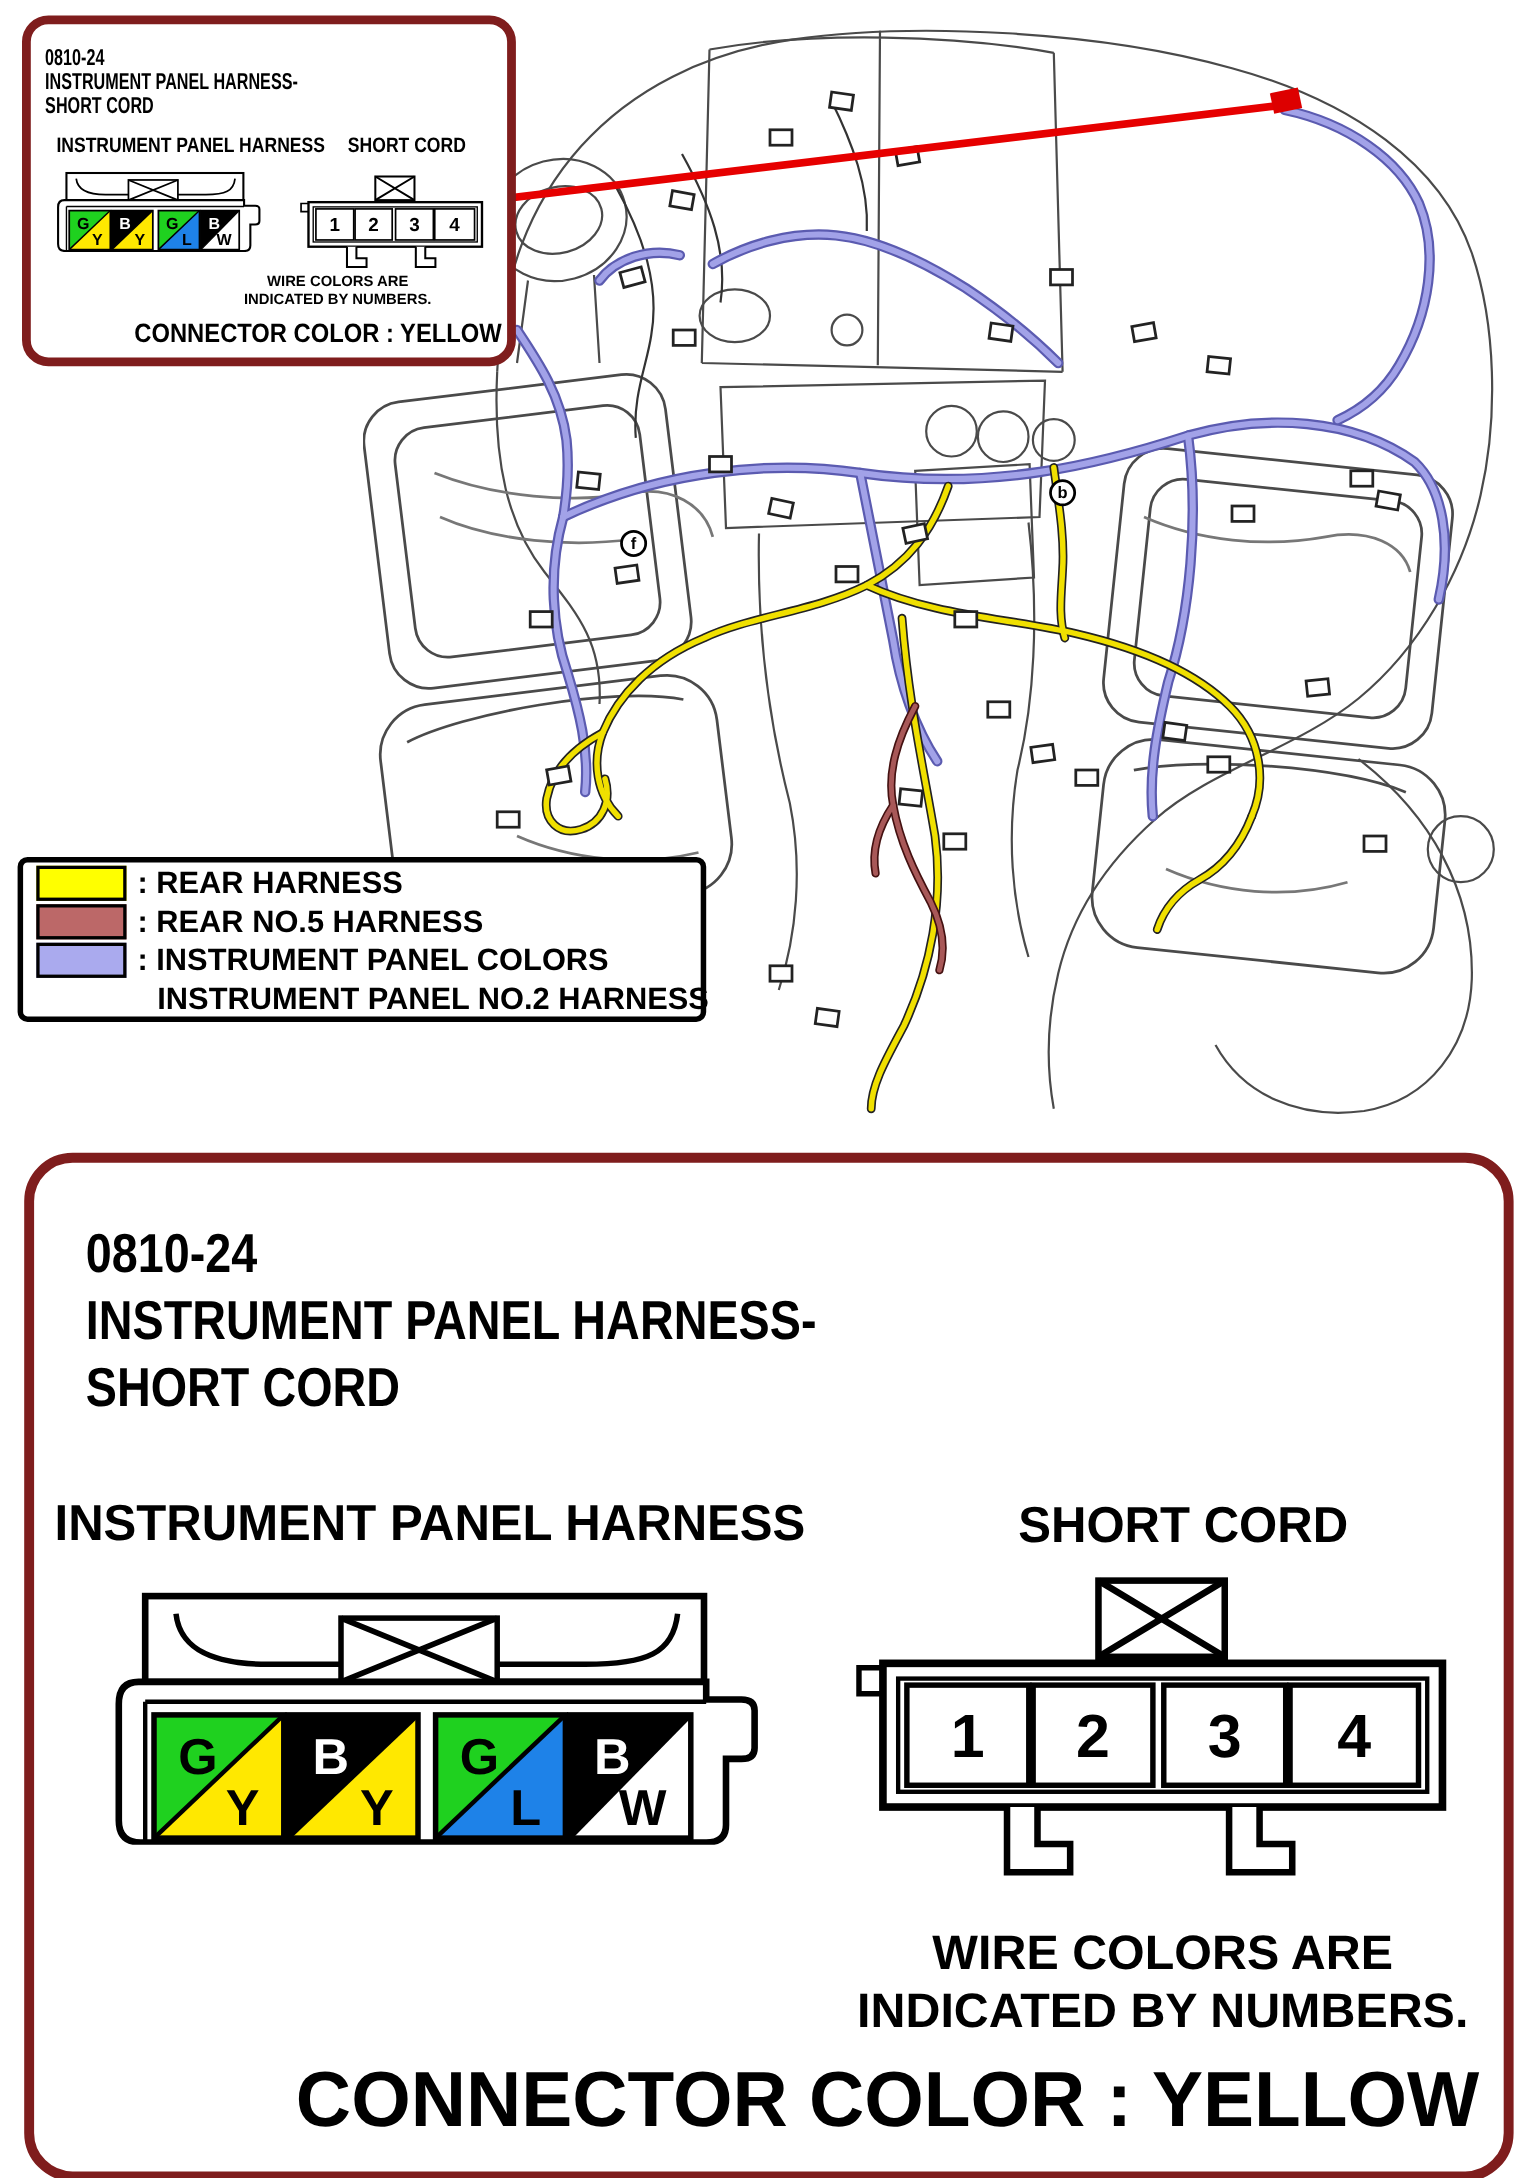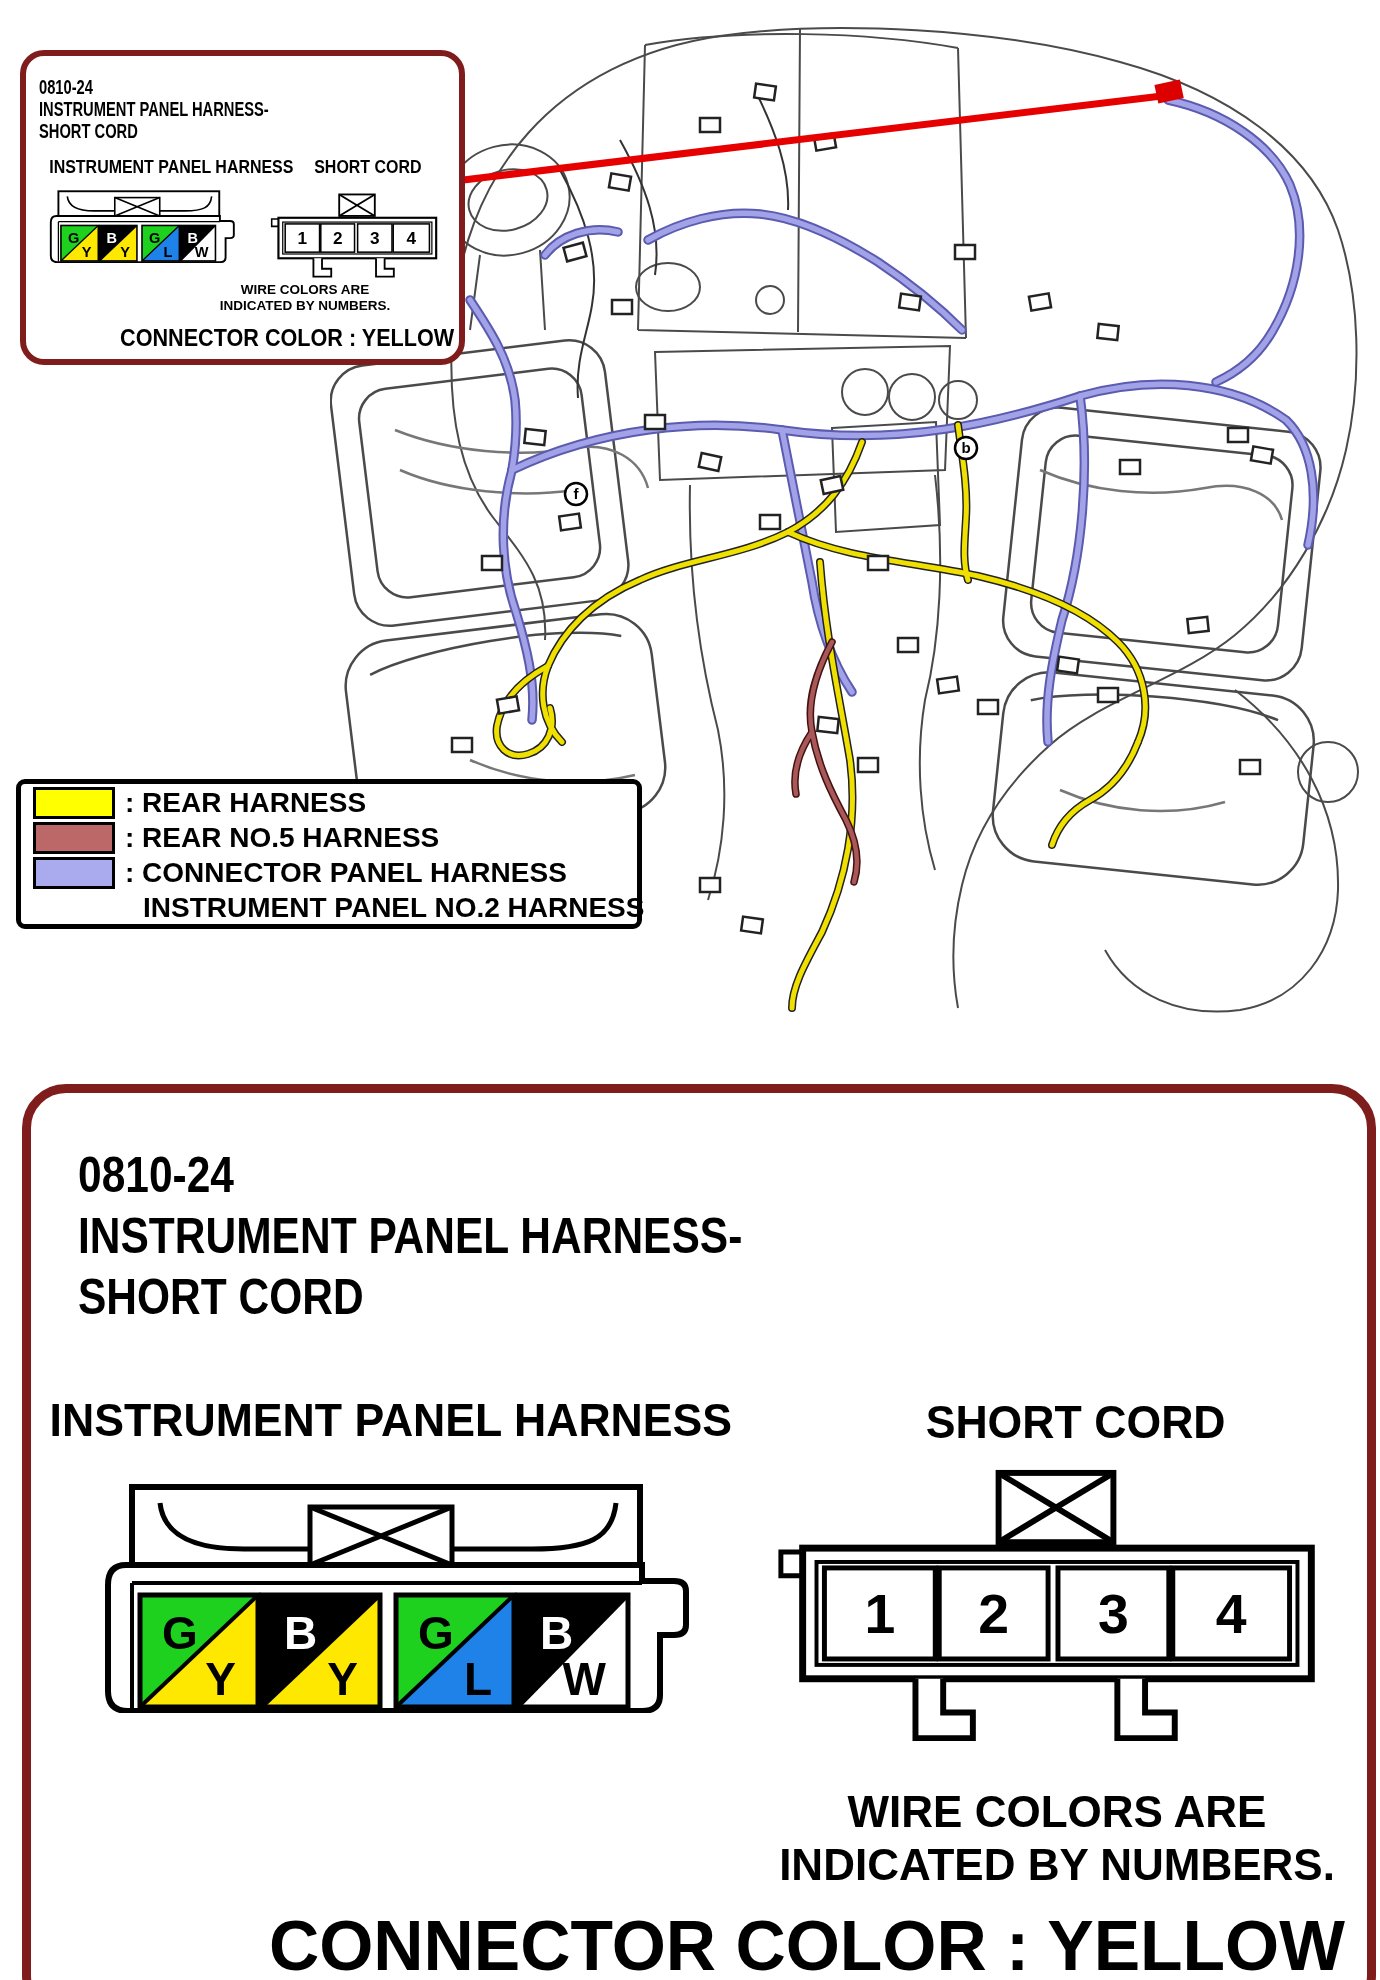--- a/index.html
+++ b/index.html
@@ -1,20 +1,20 @@
 <!DOCTYPE html>
 <html><head>
 <meta charset="utf-8">
 <style>
   html,body{margin:0;padding:0;}
   body{width:1380px;height:1980px;position:relative;background:#fff;overflow:hidden;
        font-family:"Liberation Sans",sans-serif;color:#000;}
   .abs{position:absolute;}
   
-  .redbox{position:absolute;border:6px solid #7f1d1d;border-radius:24px;background:#fff;margin-top:36px;}
+  .redbox{position:absolute;border:8px solid #7f1d1d;border-radius:24px;background:#fff;}
   #top-box{left:20px;top:14px;width:433px;height:303px;}
   #detail-box{left:22px;top:1048px;width:1336px;height:917px;border-width:9px;border-radius:44px;background:#fff;}
   .cond{display:inline-block;transform-origin:left top;white-space:nowrap;}
   
   #top-box .title{position:absolute;left:13px;top:20px;font-size:21px;line-height:22px;font-weight:bold;}
   #top-box .title .cond{transform:scaleX(.70);}
   .mini-label{position:absolute;top:100px;font-weight:bold;font-size:19px;text-align:center;}
   .mini-label .cond{transform:scaleX(.84);transform-origin:center top;}
   #mini-label-left{left:0px;width:226px;}
   #mini-label-right{left:278px;width:118px;}
@@ -293,21 +293,21 @@
   <div class="leg-row">
     <span class="swatch sw-yellow"></span>
     <span>: REAR HARNESS</span>
   </div>
   <div class="leg-row">
     <span class="swatch sw-maroon"></span>
     <span>: REAR NO.5 HARNESS</span>
   </div>
   <div class="leg-row">
     <span class="swatch sw-peri"></span>
-    <span>: CONNECTOR PANEL HARNESS</span>
+    <span>: INSTRUMENT PANEL COLORS</span>
   </div>
   <div class="leg-row">
     <span class="leg-cont">INSTRUMENT PANEL NO.2 HARNESS</span>
   </div>
 </div>
 
 <div id="detail-box" class="redbox">
   <div class="title">
     <span class="cond">0810-24</span><br>
     <span class="cond">INSTRUMENT PANEL HARNESS-</span><br>

